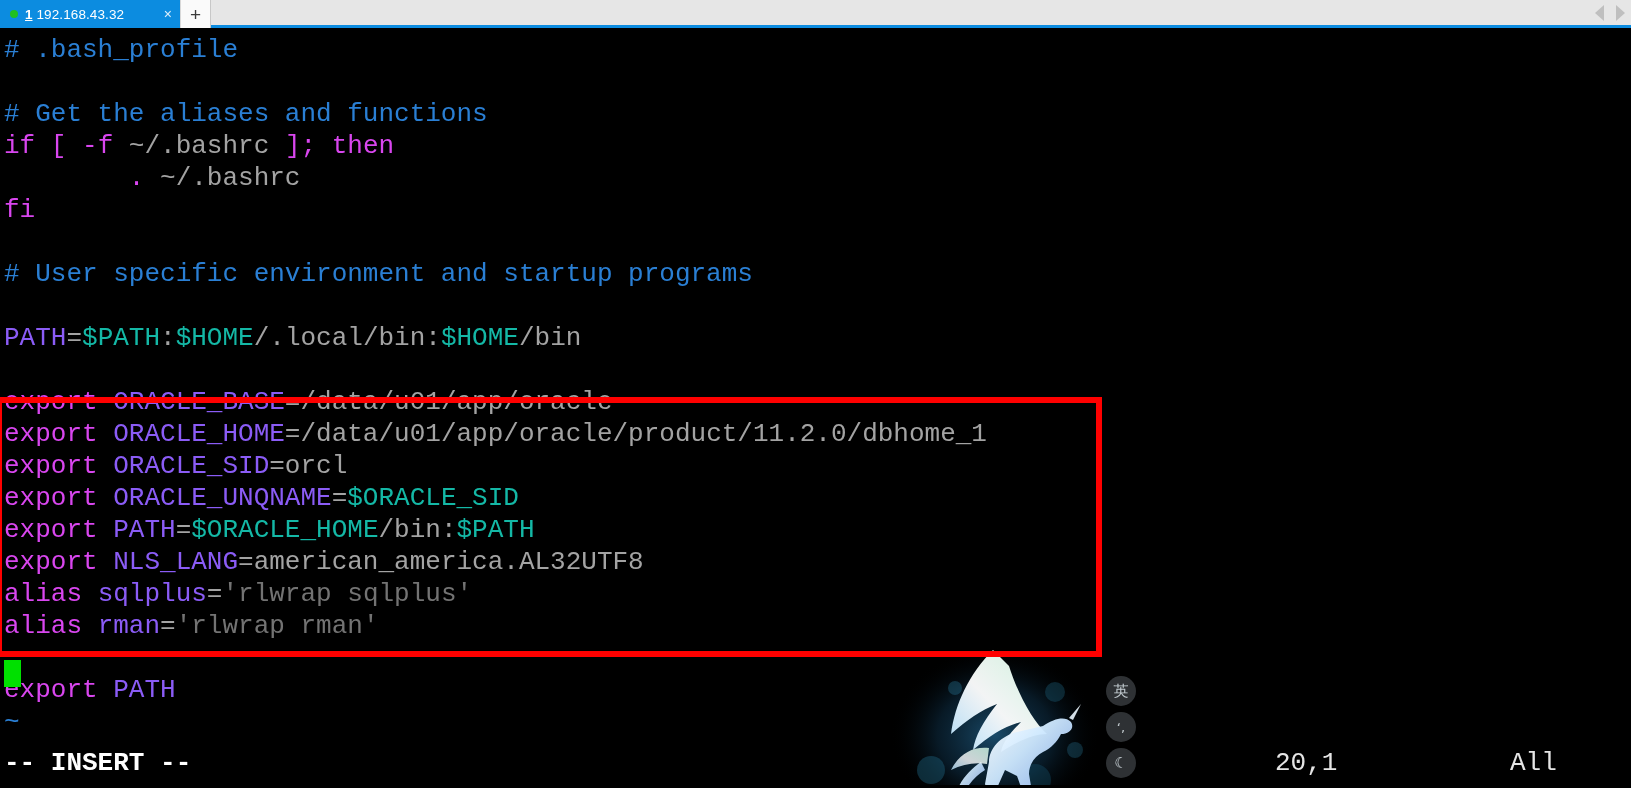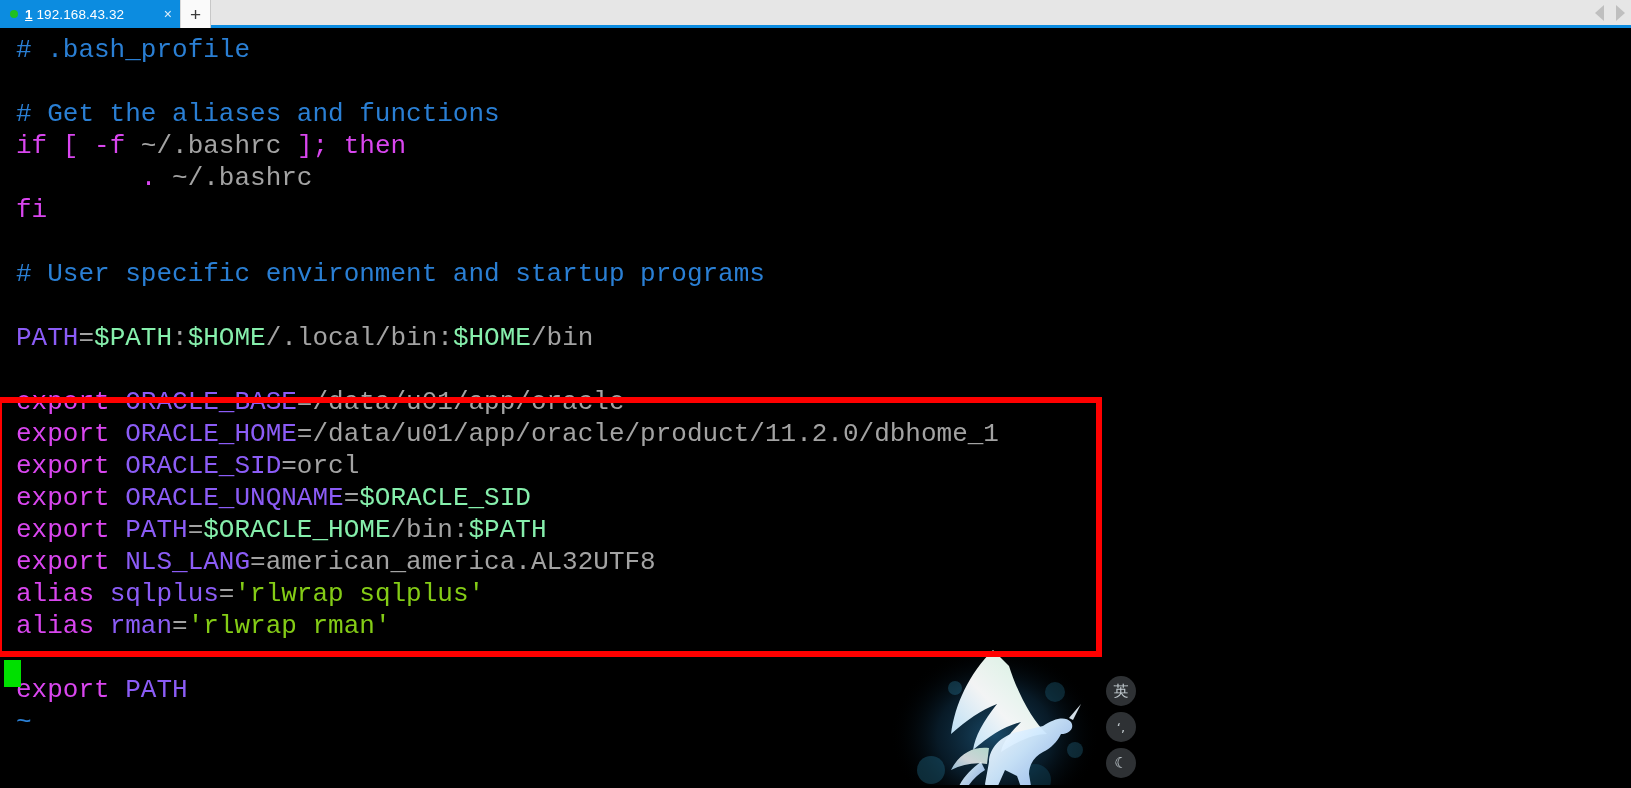--- a/index.html
+++ b/index.html
@@ -105,36 +105,36 @@
     cursor: pointer;
     backdrop-filter: blur(1px);
   }
   .ime-btn.small { font-size: 13px; }
 
   
   .buffer {
     position: absolute;
     left: 0; top: 0;
     width: 1631px;
-    padding: 6px 0 0 16px;
+    padding: 6px 0 0 4px;
     font-size: 26px;
     line-height: 32px;
     letter-spacing: 0px;
     white-space: pre;
     z-index: 2;
   }
   .line { height: 32px; }
 
   
   .cmt   { color: #2a7fd4; }
   .kw    { color: #d946ef; }
   .ident { color: #8b5cf6; }
-  .var   { color: #86efac; }
+  .var   { color: #14b8a6; }
   .plain { color: #a3a3a3; }
-  .str   { color: #84cc16; }
+  .str   { color: #737373; }
   .tilde { color: #2a7fd4; }
 
   
   .redbox {
     position: absolute;
     left: -4px; top: 369px;
     width: 1106px; height: 260px;
     border: 6px solid #ff0000;
     z-index: 3;
     pointer-events: none;
@@ -232,13 +232,18 @@
     <div class="ime-btn small">‘,</div>
     <div class="ime-btn">☾</div>
   </div>
 
   <div class="buffer" id="buffer"><div class="line"><span class="cmt"># .bash_profile</span></div><div class="line">&nbsp;</div><div class="line"><span class="cmt"># Get the aliases and functions</span></div><div class="line"><span class="kw">if </span><span class="kw">[ </span><span class="kw">-f </span><span class="plain">~/.bashrc </span><span class="kw">]; </span><span class="kw">then</span></div><div class="line"><span class="plain">        </span><span class="kw">.</span><span class="plain"> ~/.bashrc</span></div><div class="line"><span class="kw">fi</span></div><div class="line">&nbsp;</div><div class="line"><span class="cmt"># User specific environment and startup programs</span></div><div class="line">&nbsp;</div><div class="line"><span class="ident">PATH</span><span class="plain">=</span><span class="var">$PATH</span><span class="plain">:</span><span class="var">$HOME</span><span class="plain">/.local/bin:</span><span class="var">$HOME</span><span class="plain">/bin</span></div><div class="line">&nbsp;</div><div class="line"><span class="kw">export </span><span class="ident">ORACLE_BASE</span><span class="plain">=/data/u01/app/oracle</span></div><div class="line"><span class="kw">export </span><span class="ident">ORACLE_HOME</span><span class="plain">=/data/u01/app/oracle/product/11.2.0/dbhome_1</span></div><div class="line"><span class="kw">export </span><span class="ident">ORACLE_SID</span><span class="plain">=orcl</span></div><div class="line"><span class="kw">export </span><span class="ident">ORACLE_UNQNAME</span><span class="plain">=</span><span class="var">$ORACLE_SID</span></div><div class="line"><span class="kw">export </span><span class="ident">PATH</span><span class="plain">=</span><span class="var">$ORACLE_HOME</span><span class="plain">/bin:</span><span class="var">$PATH</span></div><div class="line"><span class="kw">export </span><span class="ident">NLS_LANG</span><span class="plain">=american_america.AL32UTF8</span></div><div class="line"><span class="kw">alias </span><span class="ident">sqlplus</span><span class="plain">=</span><span class="str">'rlwrap sqlplus'</span></div><div class="line"><span class="kw">alias </span><span class="ident">rman</span><span class="plain">=</span><span class="str">'rlwrap rman'</span></div><div class="line">&nbsp;</div><div class="line"><span class="kw">export </span><span class="ident">PATH</span></div><div class="line"><span class="tilde">~</span></div></div>
 
   <div class="redbox"></div>
 
   <div class="cursor-block"></div>
 
+  <div class="statusline">
+    <span class="st-mode">-- INSERT --</span>
+    <span class="st-pos">20,1</span>
+    <span class="st-pct">All</span>
+  </div>
 </div>
 
 </body></html>

